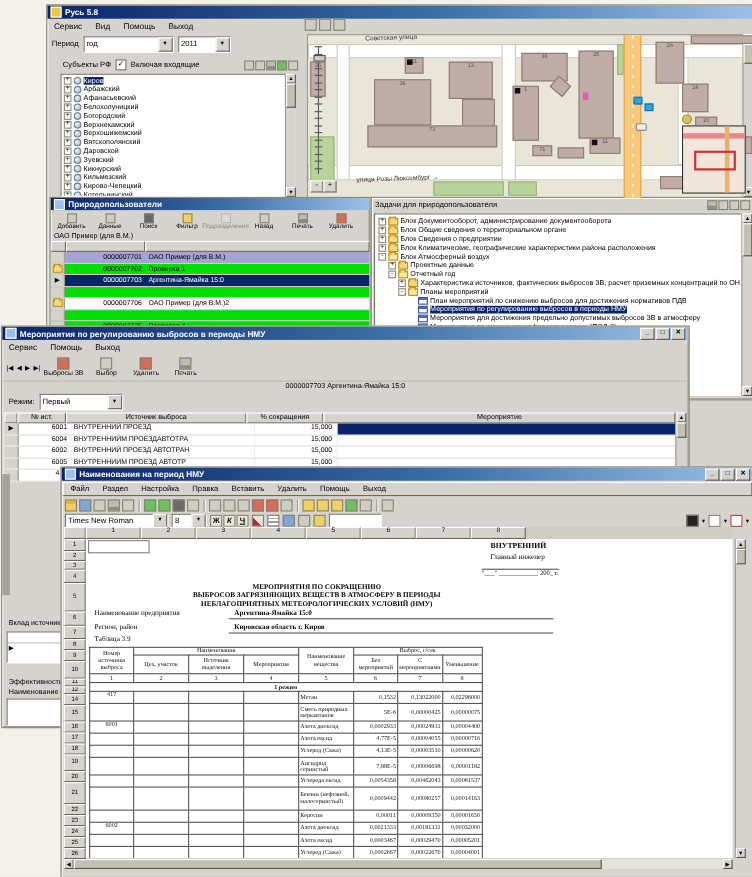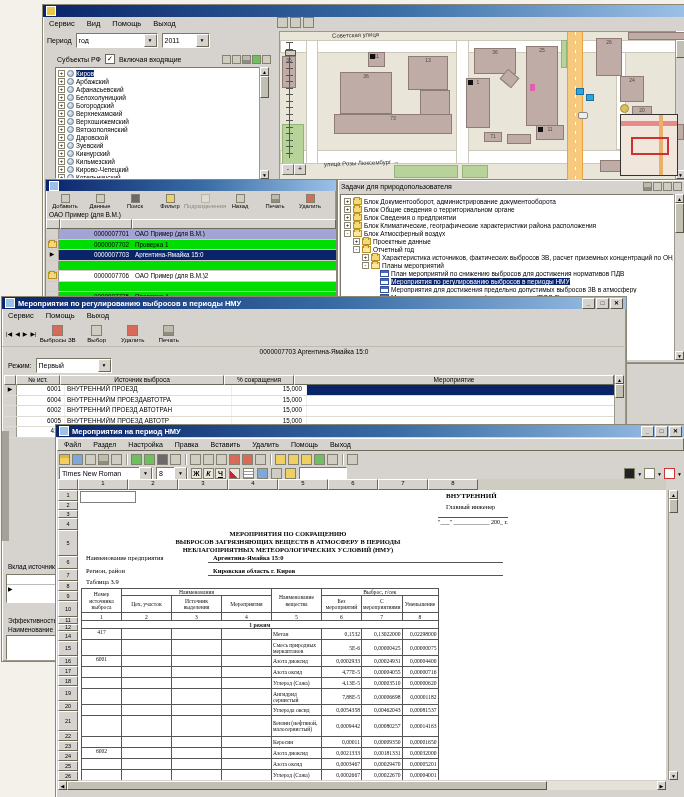--- a/index.html
+++ b/index.html
@@ -43,20 +43,21 @@
   .doc-serif{font-family:"Liberation Serif",serif;}
 </style>
 </head>
 <body>
 
 <div class="screen">
 
   <div class="win" id="main-window" style="left:42px;top:4px;width:642px;height:420px;">
     <div class="tb">
       <span class="wic"></span>
+      <span class="ttl">Русь 5.8</span>
     </div>
     <div class="menubar" id="main-menu">
         <span>Сервис</span>
         <span>Вид</span>
         <span>Помощь</span>
         <span>Выход</span>
       </div>
     <div style="position:absolute;left:4px;top:28px;display:flex;align-items:center;gap:4px;">
       <span class="lbl">Период</span>
       <div class="combo" style="width:80px;">
@@ -237,20 +238,21 @@
     <div class="scroll-v" style="left:632px;top:26px;height:148px;">
       <div class="sbtn">▲</div>
       <div class="sthumb" style="height:18px;"></div>
       <div class="sbtn" style="position:absolute;bottom:0;">▼</div>
     </div>
   </div>
 
   <div class="win" id="users-window" style="left:45px;top:179px;width:290px;height:118px;">
     <div class="tb" style="height:11px;">
       <span class="wic" style="background:#9cc1e8;"></span>
+      <span class="ttl">Природопользователи</span>
     </div>
     <div id="users-toolbar" style="display:flex;height:20px;align-items:center;padding:0 2px;gap:1px;">
         <div style="width: 34px; display: flex; flex-direction: column; align-items: center; font-size: 5.8px;">
           <span class="ic ic-sm c-grey"></span>
           <span>Добавить</span>
         </div>
         <div style="width: 34px; display: flex; flex-direction: column; align-items: center; font-size: 5.8px;">
           <span class="ic ic-sm c-grey"></span>
           <span>Данные</span>
         </div>
@@ -518,21 +520,21 @@
       <div style="height:9px;font-size:6px;padding-left:1px;">▶</div>
     </div>
     <div style="position:absolute;left:6px;top:320px;width:48px;overflow:hidden;white-space:nowrap;font-size:6.5px;">Эффективность</div>
     <div style="position:absolute;left:6px;top:329px;width:48px;overflow:hidden;white-space:nowrap;font-size:6.5px;">Наименование мероприятий</div>
     <div class="bevel-in" style="position:absolute;left:4px;top:338px;width:50px;height:23px;"></div>
   </div>
 
   <div class="win" id="doc-window" style="left:55px;top:424px;width:629px;height:373px;">
     <div class="tb">
       <span class="wic" style="background:#9cc1e8;"></span>
-      <span class="ttl">Мероприятия на период НМУ</span>
+      <span class="ttl">Наименования на период НМУ</span>
       <span class="winbtns">
         <span class="wb">_</span>
         <span class="wb">□</span>
         <span class="wb">✕</span>
       </span>
     </div>
     <div class="menubar bevel-out" id="doc-menu" style="margin:1px;height:11px;font-size:7px;">
         <span>Файл</span>
         <span>Раздел</span>
         <span>Настройка</span>

